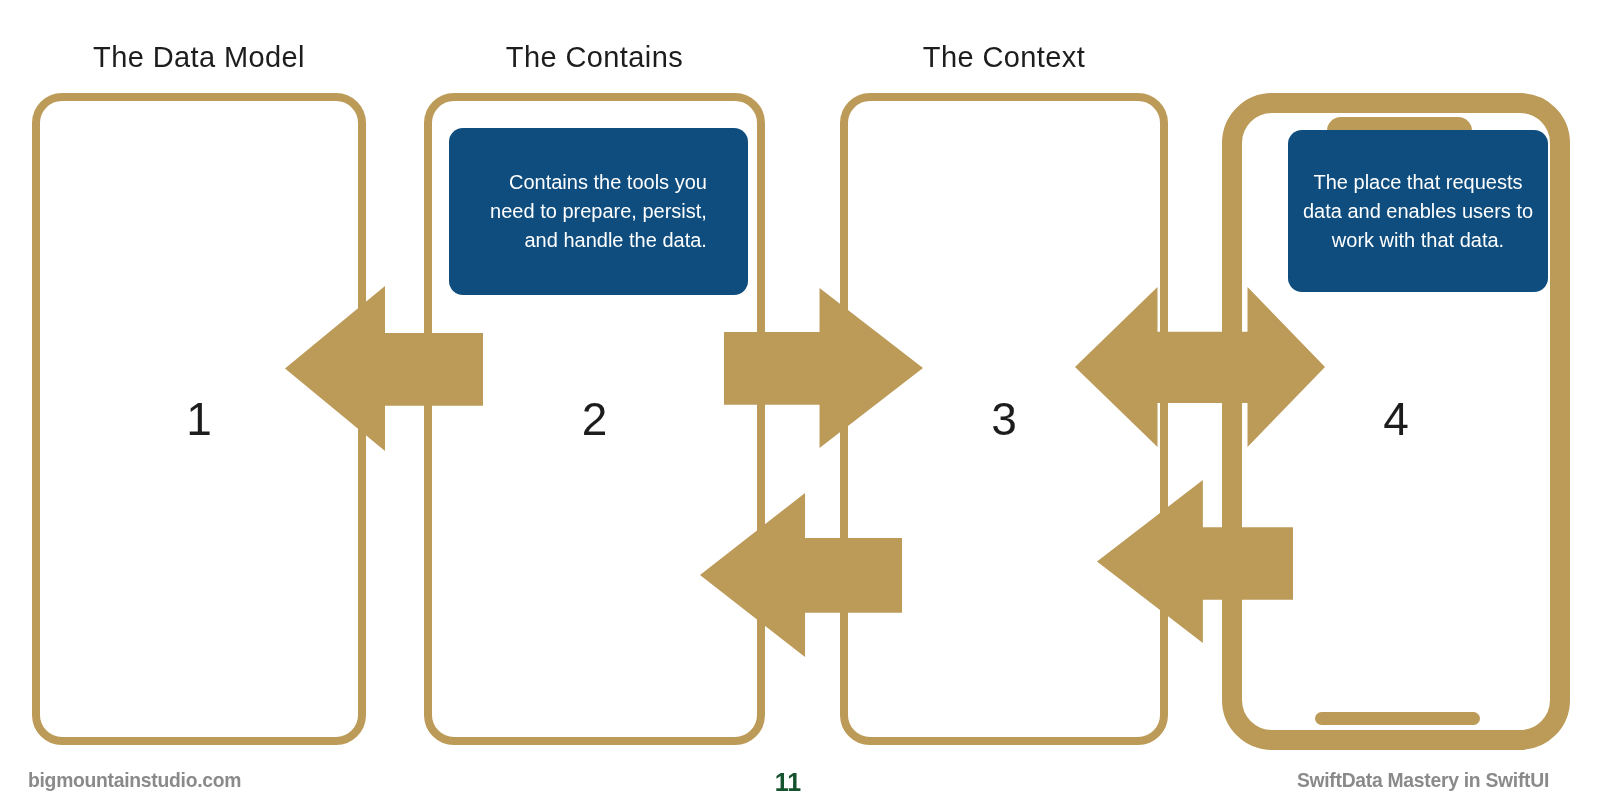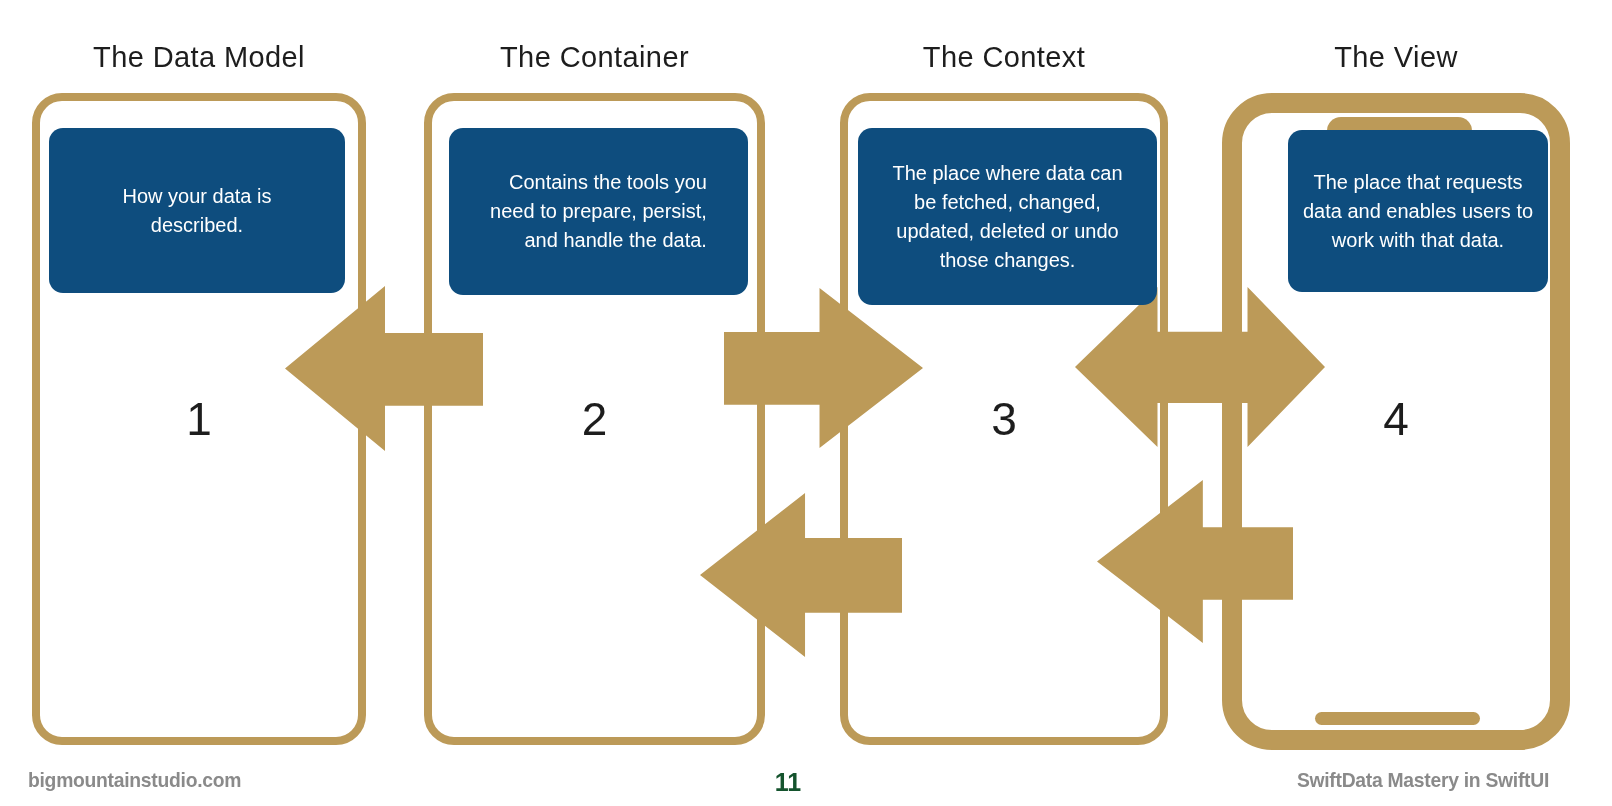--- a/index.html
+++ b/index.html
@@ -102,46 +102,39 @@
   }
 </style>
 </head>
 <body>
 
 <div class="slide">
 
   <div class="panel-group g1">
     <div class="panel-title">The Data Model</div>
     <div class="frame"></div>
-    <div class="bluebox">How your data is
-described.</div>
     <div class="panel-number">1</div>
   </div>
 
   <div class="panel-group g2">
-    <div class="panel-title">The Container</div>
+    <div class="panel-title">The Contains</div>
     <div class="frame"></div>
     <div class="bluebox">Contains the tools you
 need to prepare, persist,
 and handle the data.</div>
     <div class="panel-number">2</div>
   </div>
 
   <div class="panel-group g3">
     <div class="panel-title">The Context</div>
     <div class="frame"></div>
-    <div class="bluebox">The place where data can
-be fetched, changed,
-updated, deleted or undo
-those changes.</div>
     <div class="panel-number">3</div>
   </div>
 
   <div class="panel-group g4">
-    <div class="panel-title">The View</div>
     <div class="frame"></div>
     <div class="notch"></div>
     <div class="home-indicator"></div>
     <div class="bluebox">The place that requests
 data and enables users to
 work with that data.</div>
     <div class="panel-number">4</div>
   </div>
 
   <div class="arrow arrow-a"></div>

